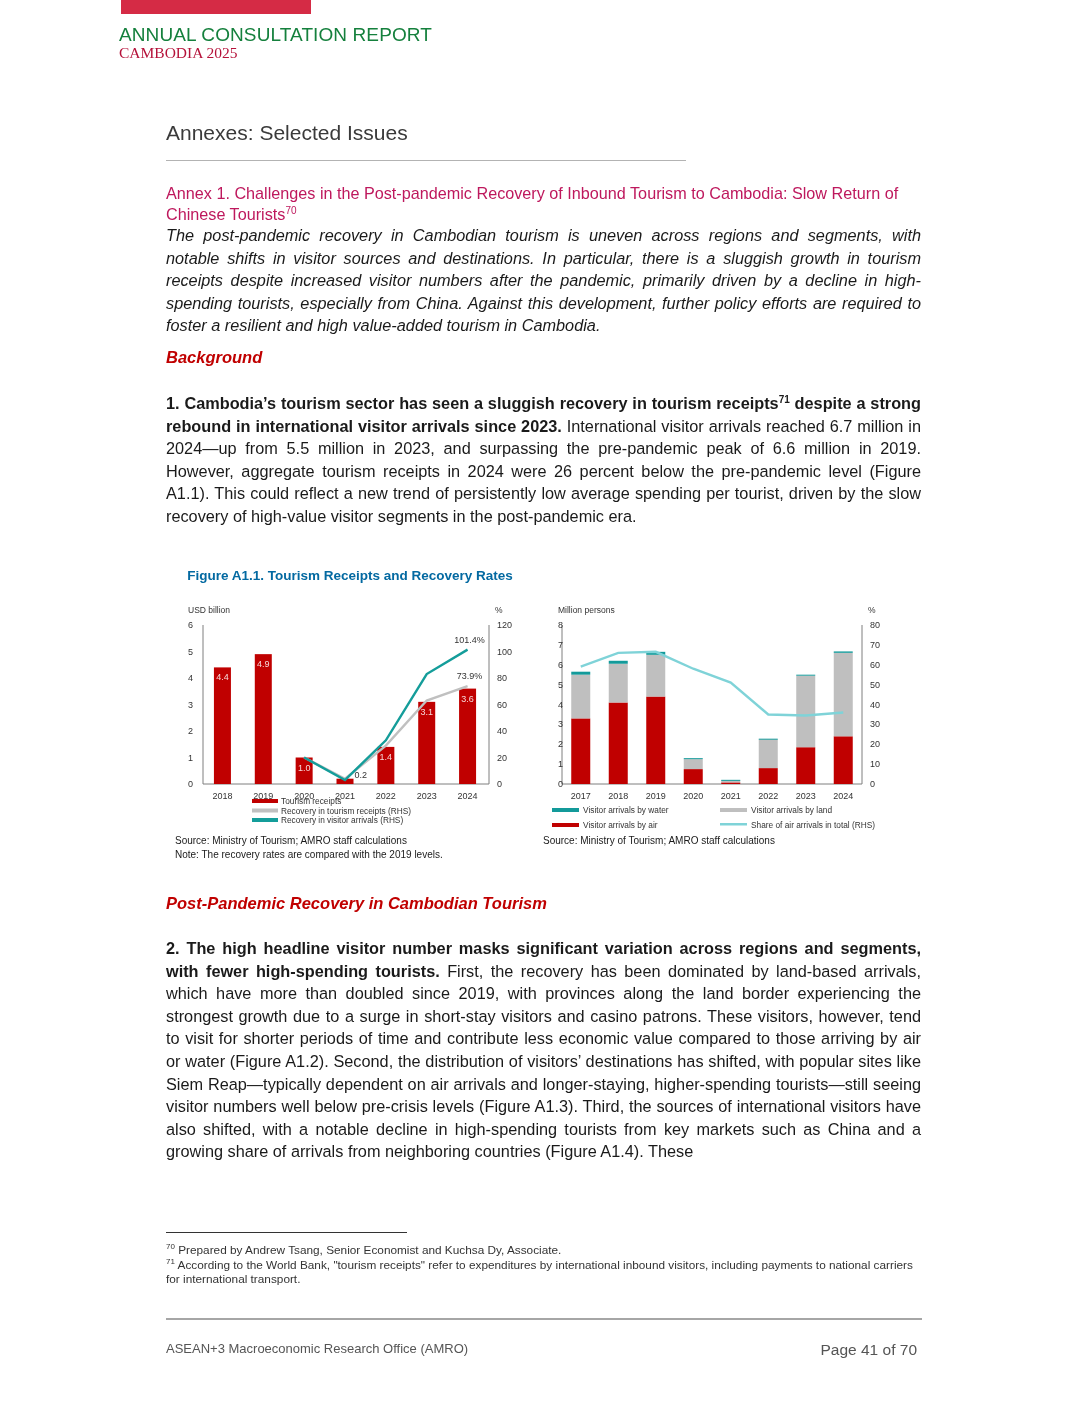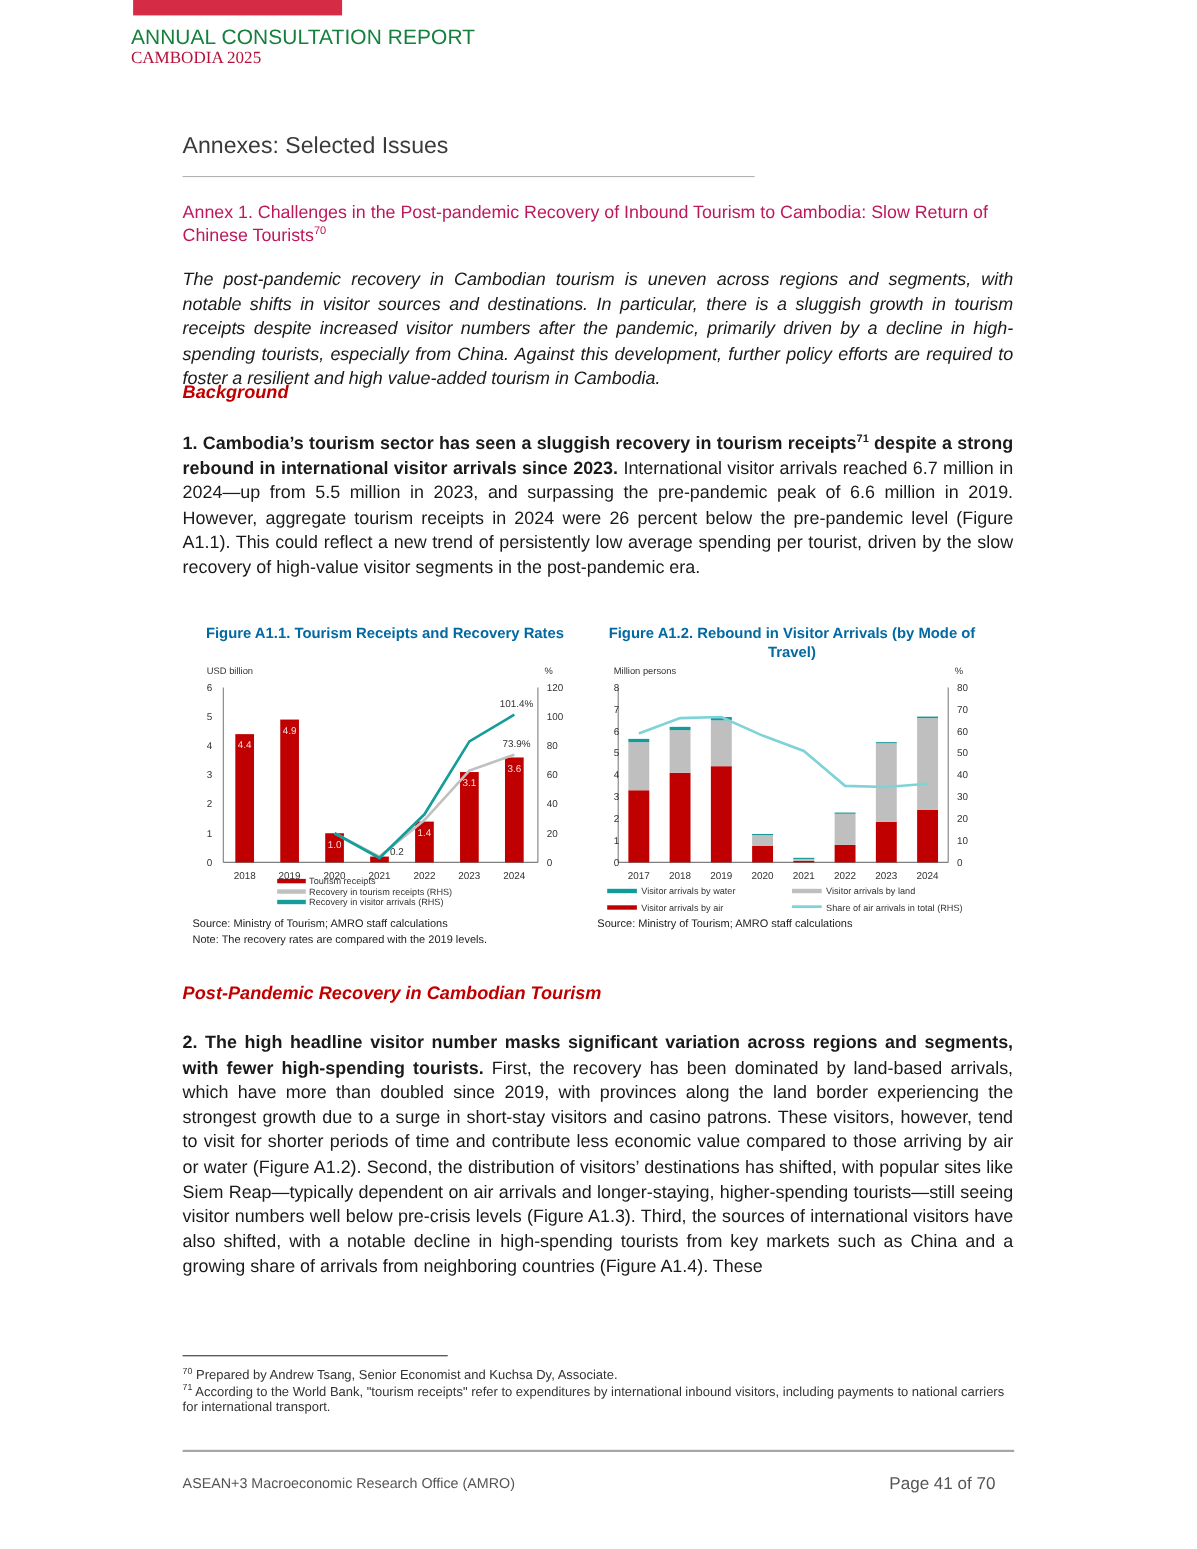--- a/index.html
+++ b/index.html
@@ -10,38 +10,38 @@
   .hdr1 { position: absolute; left: 119px; top: 24px; font-size: 19px; color: #15803d; letter-spacing: 0.1px; }
   .hdr2 { position: absolute; left: 119px; top: 44px; font-size: 15.5px; color: #b5123a; font-family: Liberation Serif, serif; }
 
   .sec-title { position: absolute; left: 166px; top: 121px; font-size: 21px; color: #3a3a3a; }
   .sec-rule { position: absolute; left: 166px; top: 160px; width: 520px; height: 1px; background: #b3b3b3; }
 
   .annex-title { position: absolute; left: 166px; top: 156px; width: 760px; font-size: 16.2px; line-height: 21px; color: #be185d; margin-top: 27px; }
   .annex-title sup { font-size: 10px; vertical-align: super; line-height: 0; }
 
   .text-block { position: absolute; left: 166px; width: 755px; font-size: 16.3px; line-height: 22.6px; text-align: justify; color: #1a1a1a; }
-  .intro { top: 224px; font-style: italic; margin-top: 19px; }
+  .intro { top: 224px; font-style: italic; }
   .sub-head { position: absolute; left: 166px; font-size: 16.5px; font-weight: bold; font-style: italic; color: #c00000; }
   .para1 { top: 392px; }
   .para2 { top: 937px; }
   .text-block b { font-weight: bold; }
   .text-block sup { font-size: 10px; line-height: 0; font-weight: bold; }
 
   .fig { position: absolute; }
   .fig-title { position: absolute; font-size: 13.5px; font-weight: bold; text-align: center; line-height: 17px; color: #0369a1; }
   .fig svg text { font-family: "Liberation Sans", sans-serif; }
   .src-note { position: absolute; font-size: 10px; color: #1a1a1a; white-space: nowrap; }
 
   .fn-rule { position: absolute; left: 166px; top: 1232px; width: 241px; height: 1px; background: #333; }
   .footnote { position: absolute; left: 166px; width: 755px; font-size: 11.8px; line-height: 14.5px; color: #333; }
   .footnote sup { font-size: 8px; }
   .foot-rule { position: absolute; left: 166px; top: 1318px; width: 756px; height: 2px; background: #a6a6a6; }
   .foot-left { position: absolute; left: 166px; top: 1341px; font-size: 13px; color: #555; }
-  .foot-right { position: absolute; right: 183px; top: 1341px; font-size: 15.5px; color: #555; }
+  .foot-right { position: absolute; right: 171px; top: 1341px; font-size: 15.5px; color: #555; }
 </style>
 </head>
 <body>
 
 <div class="top-bar"></div>
 <div class="hdr1">ANNUAL CONSULTATION REPORT</div>
 <div class="hdr2">CAMBODIA 2025</div>
 
 <div class="sec-title">Annexes: Selected Issues</div>
 <div class="sec-rule"></div>
@@ -106,21 +106,20 @@
       <rect x="82" y="205.5" width="26" height="4" fill="#c0c0c0"></rect>
       <text x="111" y="210.5" font-size="8.3" fill="#333">Recovery in tourism receipts (RHS)</text>
       <rect x="82" y="215" width="26" height="4" fill="#149d9a"></rect>
       <text x="111" y="220" font-size="8.3" fill="#333">Recovery in visitor arrivals (RHS)</text>
     </svg>
   <div class="src-note" style="left:5px; top:270px;">Source: Ministry of Tourism; AMRO staff calculations</div>
   <div class="src-note" style="left:5px; top:284px;">Note: The recovery rates are compared with the 2019 levels.</div>
 </div>
 
 <div class="fig" style="left:540px; top:565px; width:360px; height:290px;">
-  <div class="fig-title" style="left:0px; top:2px; width:360px;">Figure A1.2. Rebound in Visitor Arrivals (by Mode of Travel)</div>
   <svg id="chart2" width="360" height="250" style="position:absolute; left:0; top:38px;">
       <line x1="22" y1="22" x2="22" y2="181" stroke="#7f7f7f" stroke-width="1"></line>
       <line x1="322" y1="22" x2="322" y2="181" stroke="#7f7f7f" stroke-width="1"></line>
       <line x1="22" y1="181" x2="322" y2="181" stroke="#7f7f7f" stroke-width="1"></line>
       <text x="18" y="184" font-size="9" fill="#333" text-anchor="start">0</text>
       <text x="18" y="164.125" font-size="9" fill="#333" text-anchor="start">1</text>
       <text x="18" y="144.25" font-size="9" fill="#333" text-anchor="start">2</text>
       <text x="18" y="124.375" font-size="9" fill="#333" text-anchor="start">3</text>
       <text x="18" y="104.5" font-size="9" fill="#333" text-anchor="start">4</text>
       <text x="18" y="84.625" font-size="9" fill="#333" text-anchor="start">5</text>

